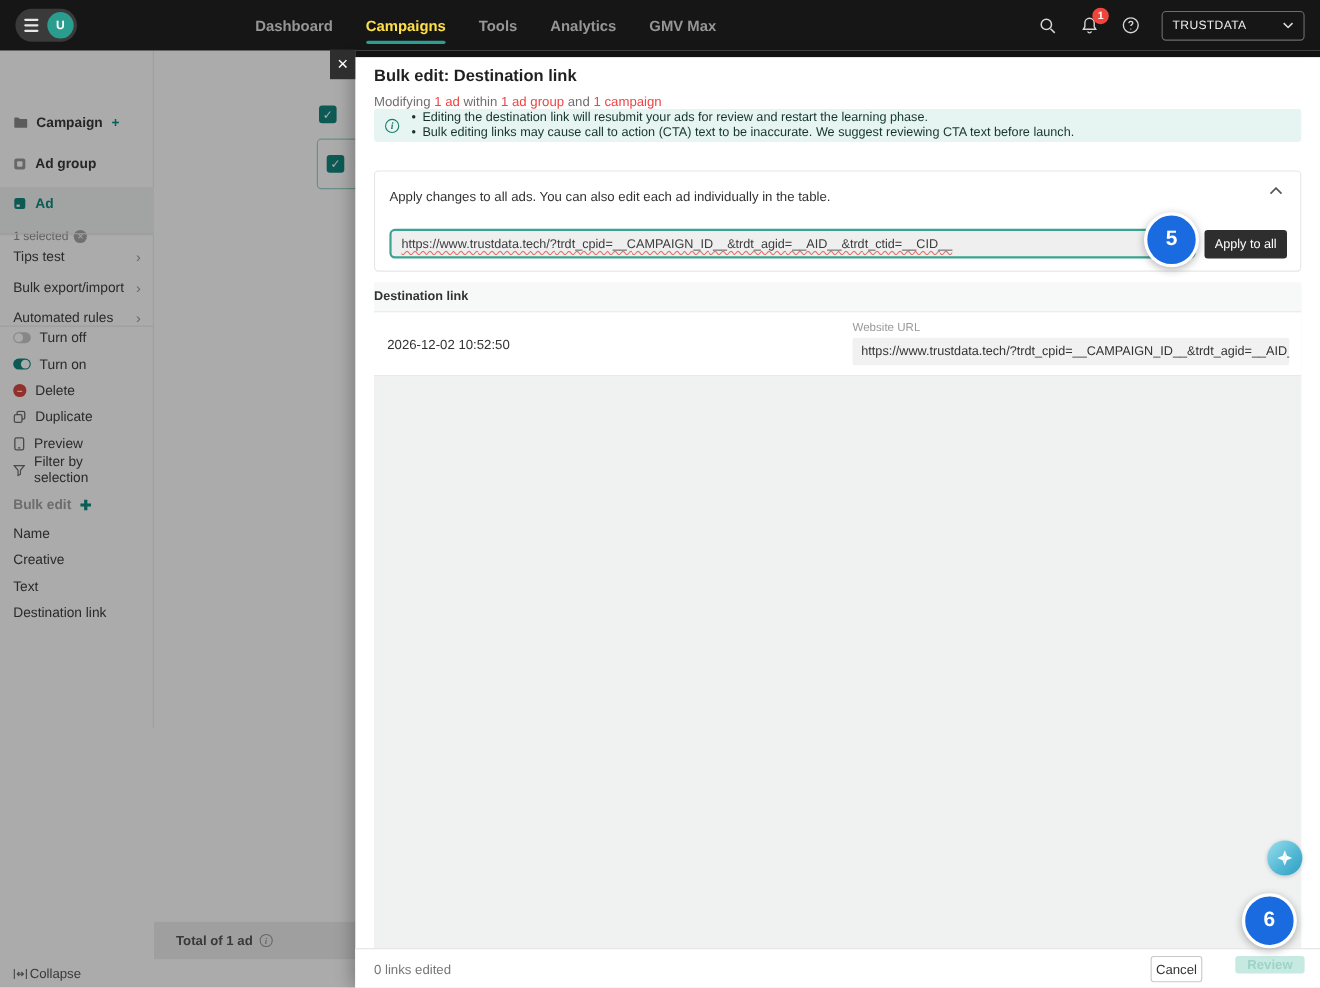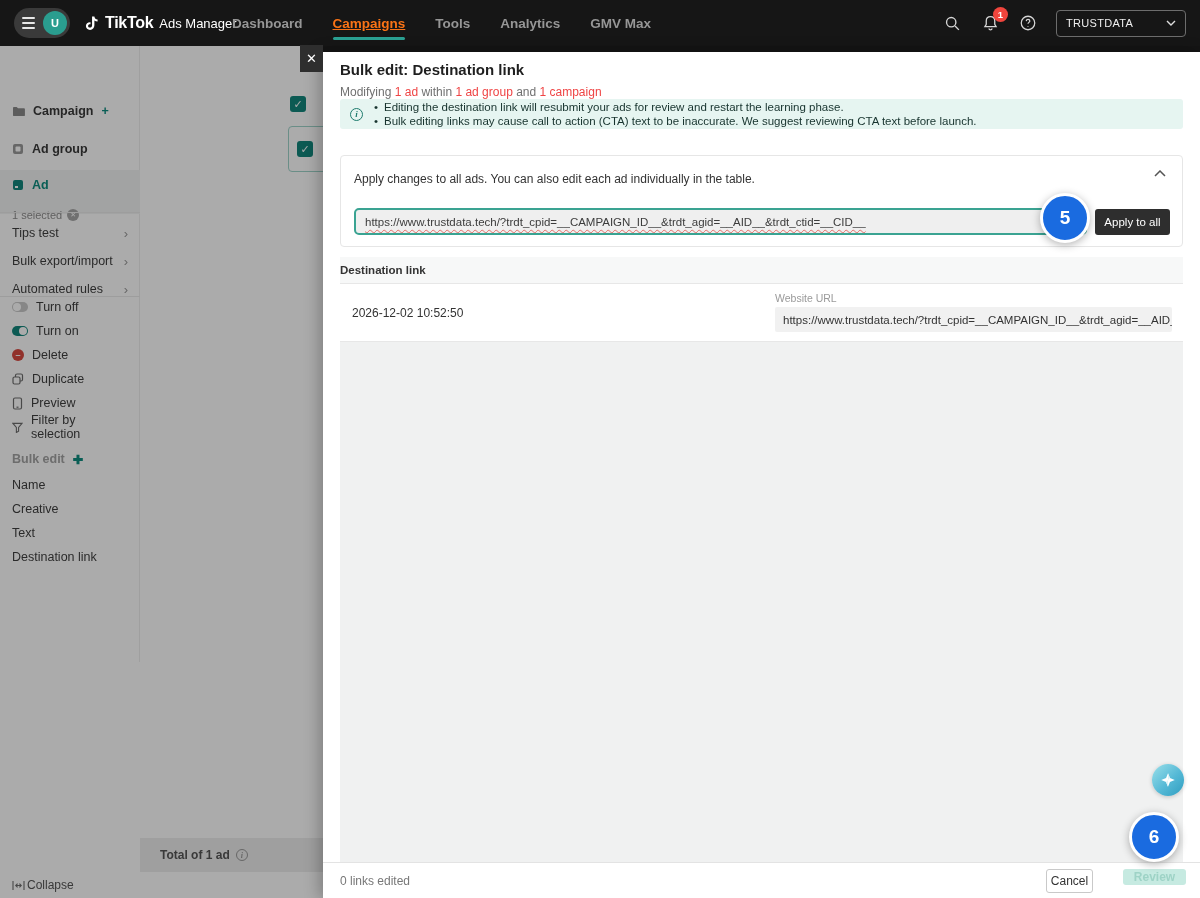--- a/index.html
+++ b/index.html
@@ -10,21 +10,21 @@
   .navbar { position:absolute; left:0; top:0; width:1200px; height:46px; background:#161616; z-index:10; display:flex; align-items:center; }
   .nav-pill { position:absolute; left:14px; top:8px; width:56px; height:30px; background:#3a3a3a; border-radius:16px; display:flex; align-items:center; justify-content:space-between; padding:0 3px 0 8px; }
   .hamburger { display:flex; flex-direction:column; gap:3px; }
   .hamburger span { display:block; width:13px; height:2px; background:#e8e8e8; border-radius:1px; }
   .avatar { width:24px; height:24px; border-radius:50%; background:#2a9d8f; color:#fff; font-size:11px; font-weight:700; display:flex; align-items:center; justify-content:center; }
   .brand { position:absolute; left:82px; top:0; height:46px; display:flex; align-items:center; gap:6px; }
   .brand .bold { color:#fff; font-size:16px; font-weight:800; letter-spacing:-0.3px; }
   .brand .rest { color:#fff; font-size:13px; }
   .nav-items { position:absolute; left:232px; top:0; height:46px; display:flex; align-items:center; gap:30px; }
   .nav-item { color:#969696; font-size:13.5px; font-weight:600; height:46px; display:flex; align-items:center; cursor:pointer; position:relative; }
-  .nav-item.active { color:#f97316;text-decoration:underline; }
+  .nav-item.active { color:#fde047; }
   .nav-item.active::after { content:""; position:absolute; left:0; right:0; bottom:6px; height:3px; background:#2ba093; border-radius:2px; }
   .nav-right { position:absolute; right:14px; top:0; height:46px; display:flex; align-items:center; gap:18px; }
   .nav-icon { position:relative; width:20px; height:20px; display:flex; align-items:center; justify-content:center; }
   .badge { position:absolute; top:-6px; right:-8px; min-width:15px; height:15px; background:#f0453d; color:#fff; border-radius:8px; font-size:9.5px; font-weight:700; display:flex; align-items:center; justify-content:center; padding:0 3px; }
   .account-select { width:130px; height:27px; border:1px solid #6d6d6d; border-radius:4px; display:flex; align-items:center; justify-content:space-between; padding:0 9px; color:#eee; font-size:11px; letter-spacing:0.3px; cursor:pointer; }
 
   
   .content { position:absolute; left:0; top:46px; width:1200px; height:852px; }
   .sidebar { position:absolute; left:0; top:0; width:140px; height:616px; background:#fff; border-right:1px solid #ededed; }
   .listpanel { position:absolute; left:140px; top:0; width:183px; height:852px; background:#fff; }
@@ -115,27 +115,20 @@
 
   <div class="navbar">
     <div class="nav-pill">
       <span class="hamburger">
           <span></span>
           <span></span>
           <span></span>
         </span>
       <span class="avatar">U</span>
     </div>
-    <div class="brand">
-      <svg width="17" height="19" viewBox="0 0 24 24">
-          <path fill="#fff" d="M17.5 2c.4 2.6 1.9 4.1 4.5 4.3v3c-1.7 0-3.2-.5-4.5-1.5v6.8c0 3.9-2.6 6.4-6.2 6.4-3.3 0-5.8-2.4-5.8-5.5 0-3.3 2.8-5.7 6.5-5.4v3.1c-1.9-.4-3.4.6-3.4 2.2 0 1.4 1.1 2.4 2.6 2.4 1.8 0 3-1.2 3-3.4V2h3.3z"></path>
-        </svg>
-      <span class="bold">TikTok</span>
-      <span class="rest">Ads Manager</span>
-    </div>
     <div class="nav-items">
       <span class="nav-item">Dashboard</span>
       <span class="nav-item active">Campaigns</span>
       <span class="nav-item">Tools</span>
       <span class="nav-item">Analytics</span>
       <span class="nav-item">GMV Max</span>
     </div>
     <div class="nav-right">
       <span class="nav-icon">
         <svg width="17" height="17" viewBox="0 0 20 20" fill="none" stroke="#d6d6d6" stroke-width="1.6">

